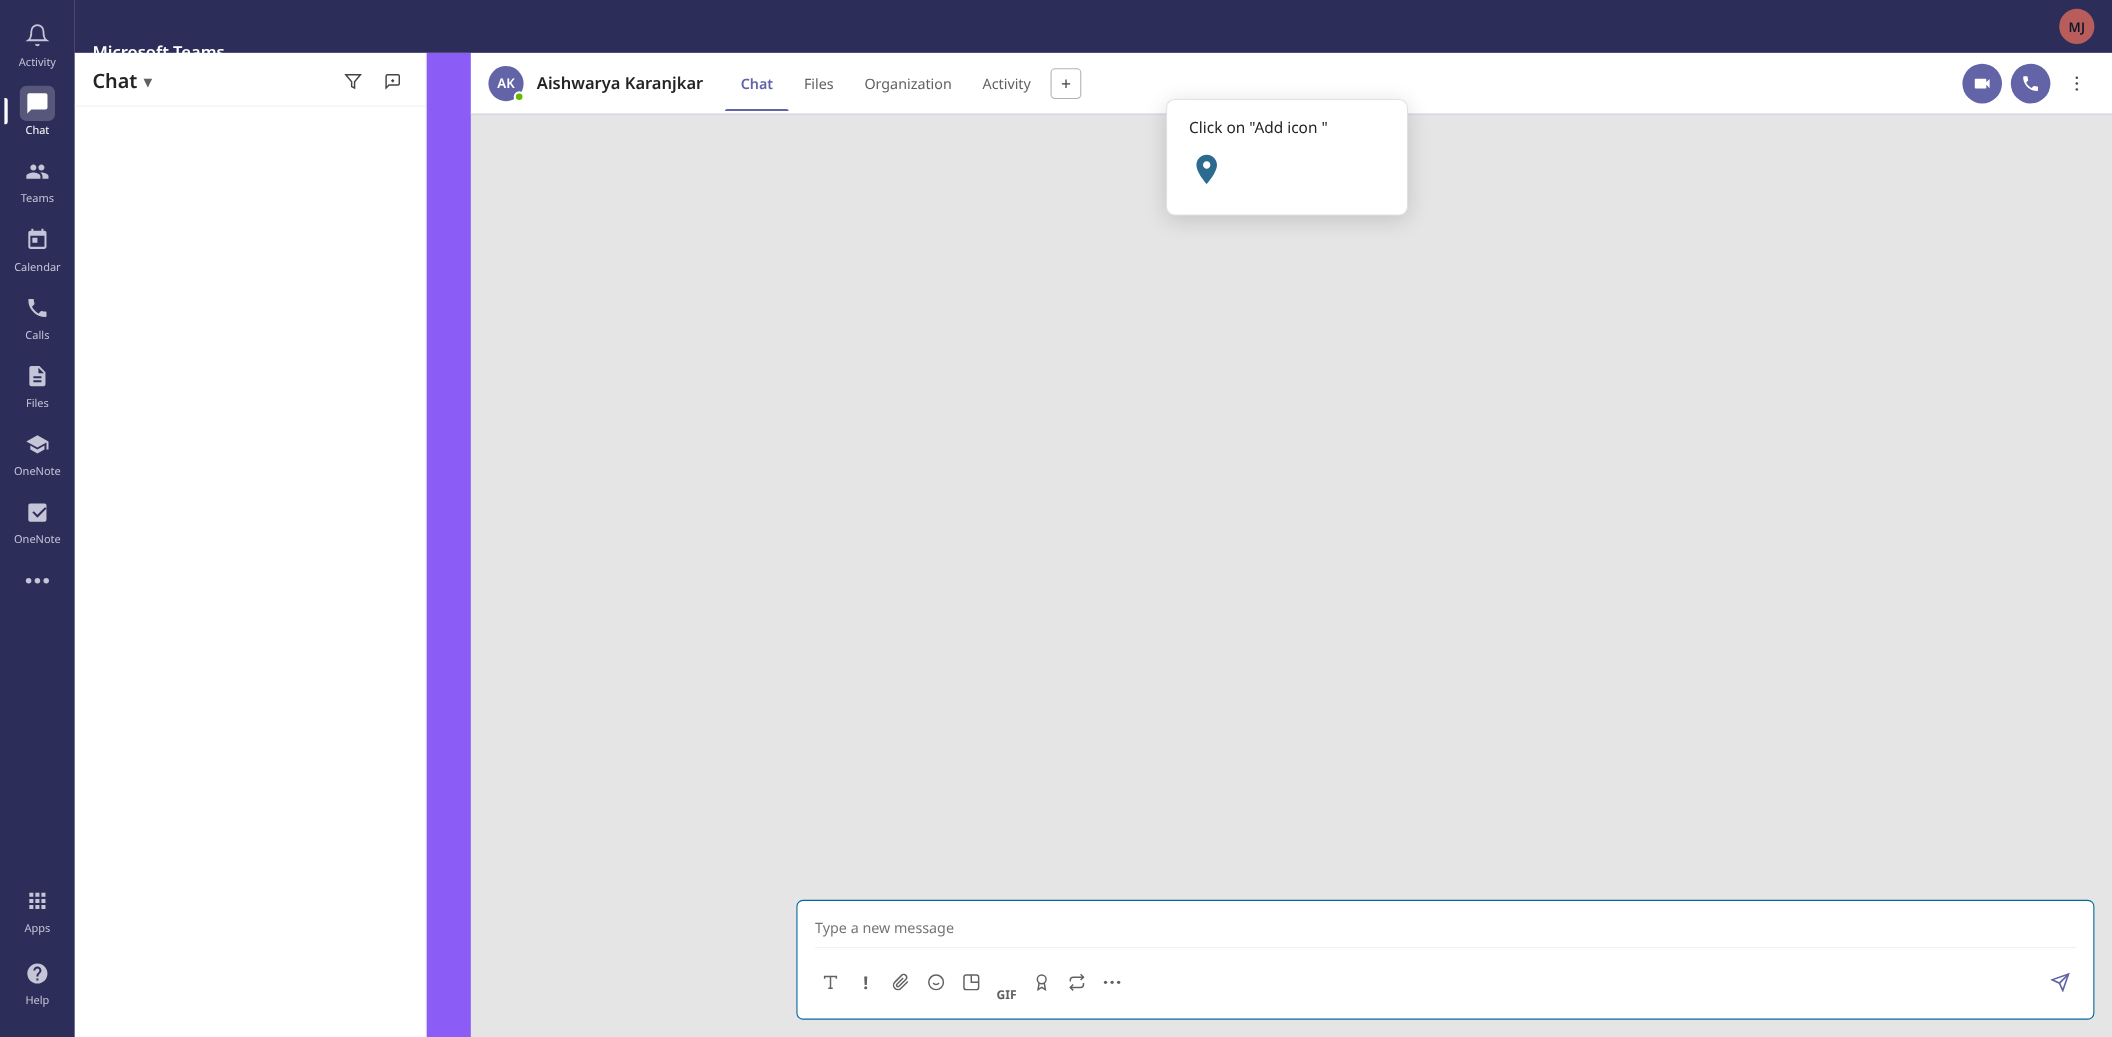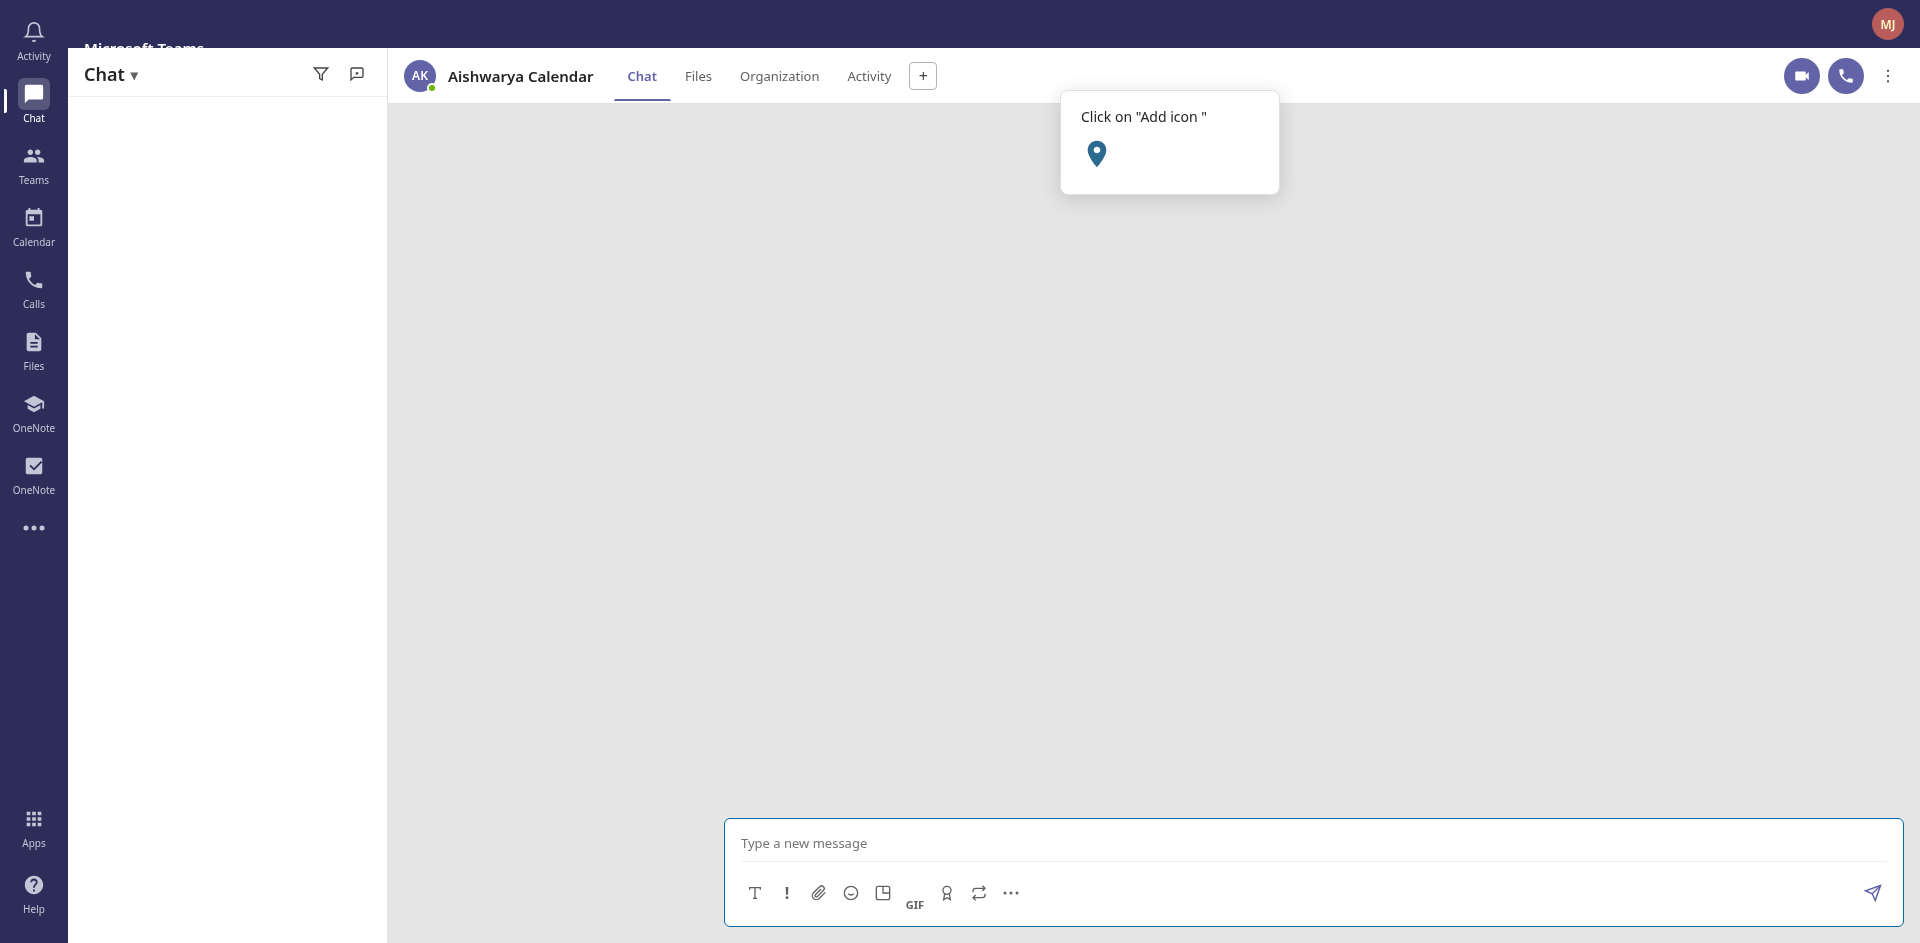--- a/index.html
+++ b/index.html
@@ -133,21 +133,21 @@
       display: flex;
       align-items: center;
       gap: 8px;
       margin-left: auto;
     }
     .avatar-circle {
       width: 32px;
       height: 32px;
       border-radius: 50%;
       background: #b85c5c;
-      color: #fef9c3;
+      color: #0f172a;
       display: flex;
       align-items: center;
       justify-content: center;
       font-size: 12px;
       font-weight: 600;
       cursor: pointer;
     }
 
     
     .main {
@@ -207,21 +207,22 @@
 
     
     .conversation-area {
       position: absolute;
       left: 320px;
       right: 0;
       top: 0;
       bottom: 0;
       display: flex;
       flex-direction: column;
-      background: #701a75;
+      background: #8b5cf6;
+      padding-left: 40px;
     }
 
     
     .conv-header {
       background: #fff;
       border-bottom: 1px solid #e1e1e1;
       padding: 0 16px;
       display: flex;
       align-items: center;
       height: 56px;
@@ -559,21 +560,21 @@
     </div>
   </div>
 
   <div class="conversation-area">
 
     <div class="conv-header">
       <div class="contact-avatar">
         <span>AK</span>
         <div class="online-dot"></div>
       </div>
-      <span class="contact-name">Aishwarya Calendar</span>
+      <span class="contact-name">Aishwarya Karanjkar</span>
 
       <div class="conv-tabs">
         <div class="conv-tab active">
           <span>Chat</span>
         </div>
         <div class="conv-tab">
           <span>Files</span>
         </div>
         <div class="conv-tab">
           <span>Organization</span>

